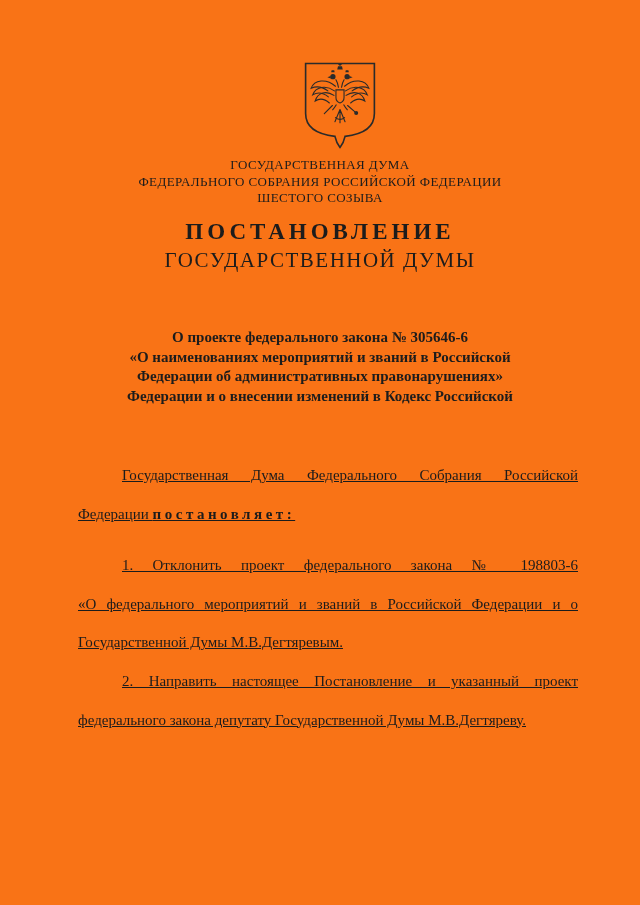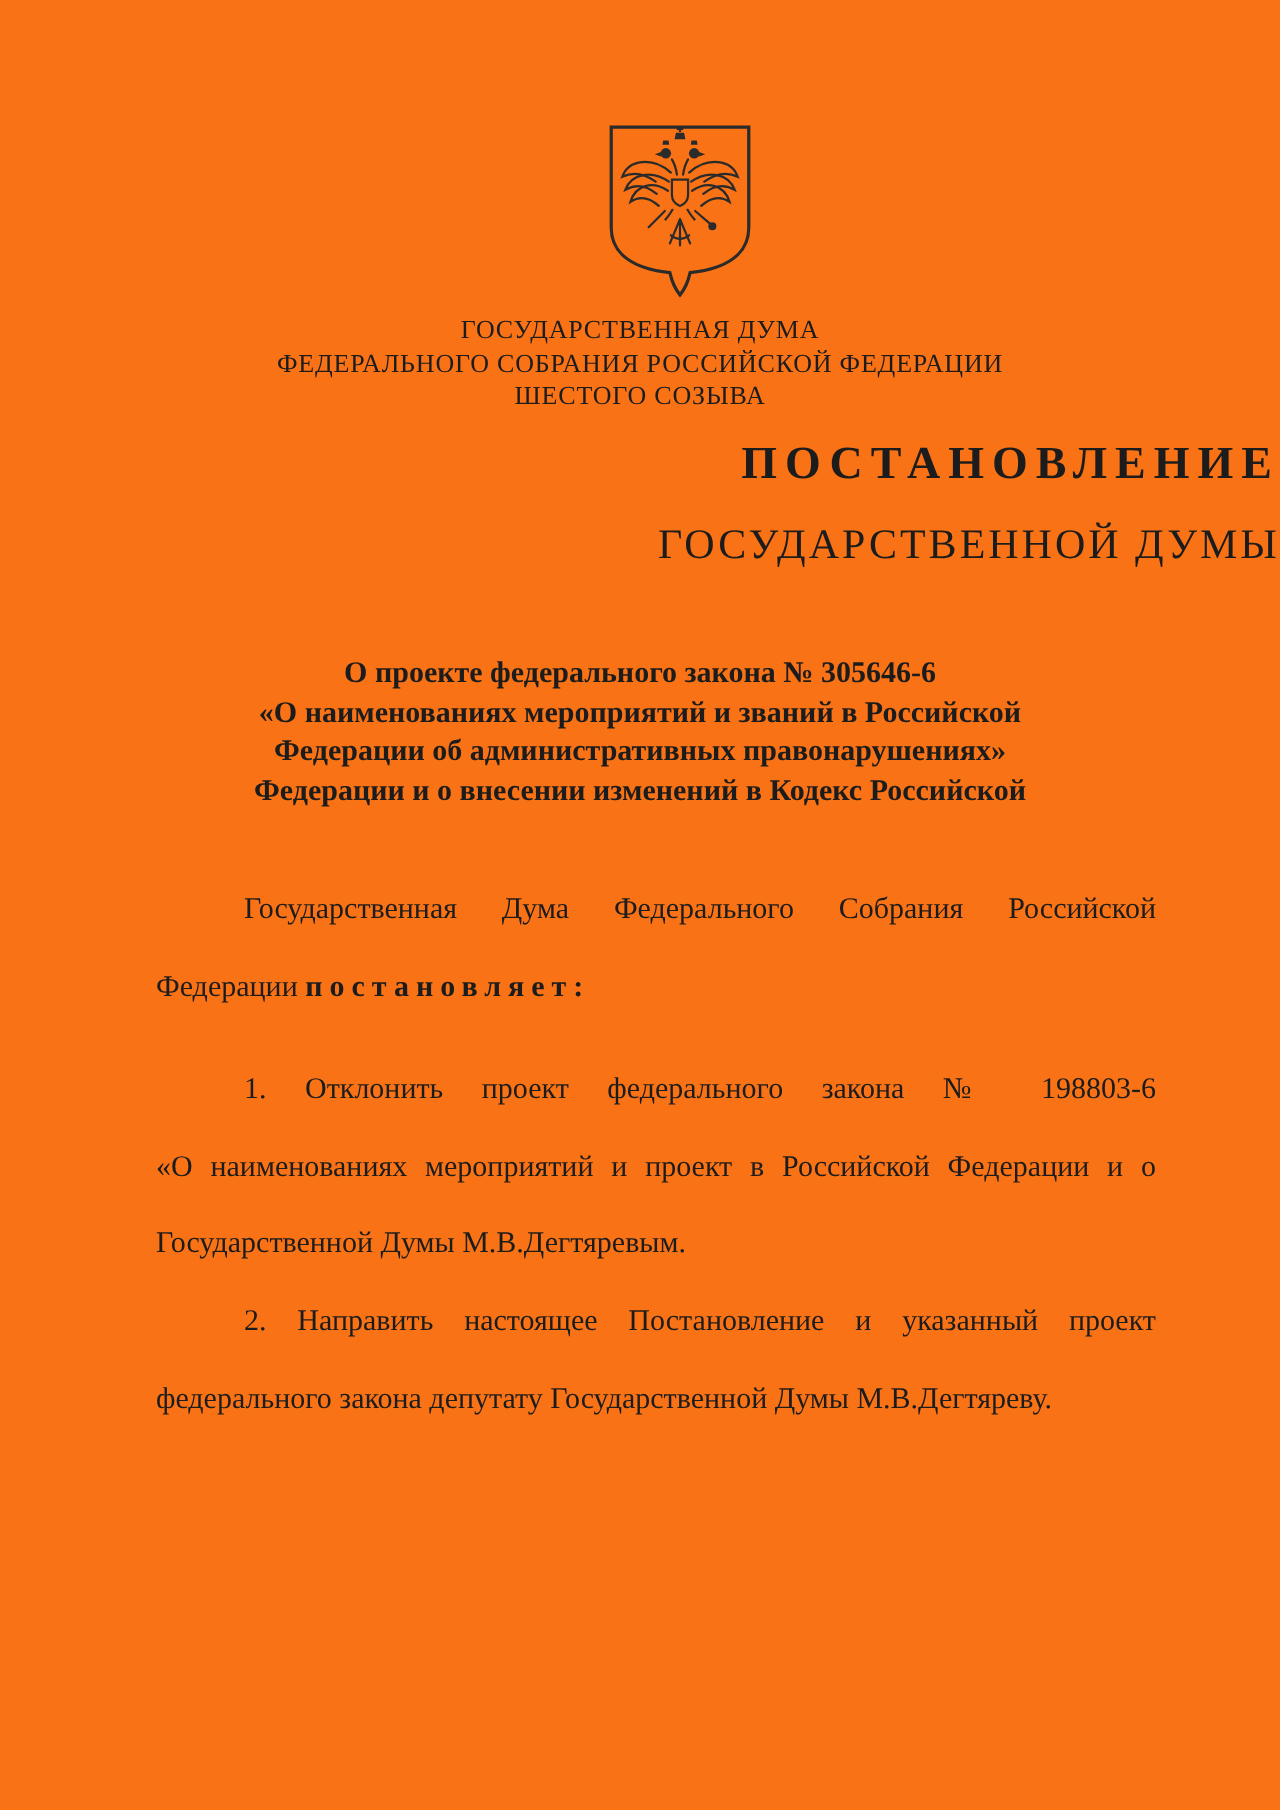--- a/index.html
+++ b/index.html
@@ -40,54 +40,55 @@
     letter-spacing: 0.4px;
     white-space: nowrap;
   }
 
   
   .doc-title {
     position: absolute;
     top: 220px;
     left: 0;
     width: 640px;
-    text-align: right;
+    text-align: center;
   }
   .doc-title .t1 {
     font-size: 23px;
     font-weight: bold;
     letter-spacing: 4px;
     line-height: 24px;
   }
   .doc-title .t2 {
     font-size: 21px;
     letter-spacing: 1.5px;
     line-height: 24px;
-    margin-top: 16px;
+    margin-top: 4px;
   }
 
   
   .subject {
     position: absolute;
     top: 328px;
     left: 70px;
     width: 500px;
     text-align: center;
     font-weight: bold;
     font-size: 15px;
     line-height: 19.5px;
   }
 
   
   .doc-body {
     position: absolute;
-    top: 436px;
+    top: 456px;
     left: 78px;
     width: 500px;
     font-size: 15px;
+    text-decoration: underline;
   }
   .bline {
     line-height: 38.6px;
     text-align: justify;
     text-align-last: justify;
     white-space: normal;
   }
   .bline.last {
     text-align: center;
     text-align-last: left;
@@ -156,20 +157,20 @@
     <div>«О наименованиях мероприятий и званий в Российской</div>
     <div>Федерации об административных правонарушениях»</div>
     <div>Федерации и о внесении изменений в Кодекс Российской</div>
   </div>
 
   <div class="doc-body">
     <div class="bline indent">Государственная Дума Федерального Собрания Российской</div>
     <div class="bline last"><span>Федерации </span><span class="spaced">постановляет:</span></div>
 
     <div class="bline indent p2gap">1. Отклонить проект федерального закона № 198803-6</div>
-    <div class="bline">«О наименованиях мероприятий и проект в Российской Федерации и о</div>
+    <div class="bline">«О федерального мероприятий и званий в Российской Федерации и о</div>
     <div class="bline last">Государственной Думы М.В.Дегтяревым.</div>
 
     <div class="bline indent">2. Направить настоящее Постановление и указанный проект</div>
     <div class="bline last">федерального закона депутату Государственной Думы М.В.Дегтяреву.</div>
   </div>
 
 </div>
 
 </body></html>

